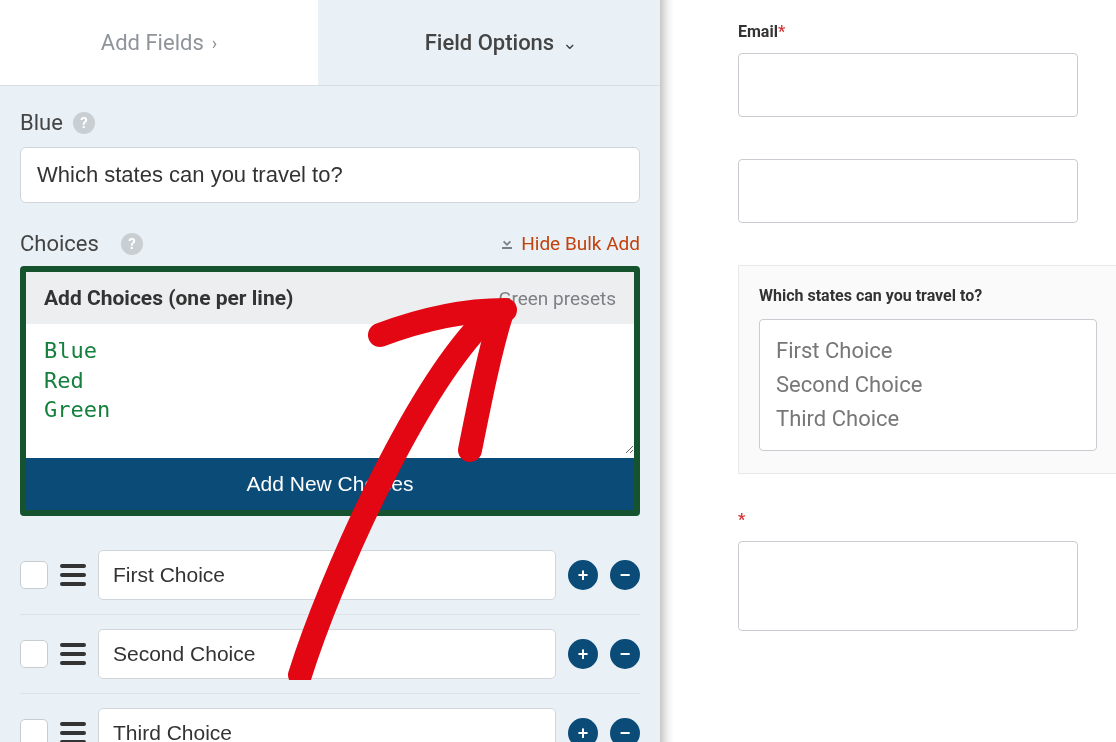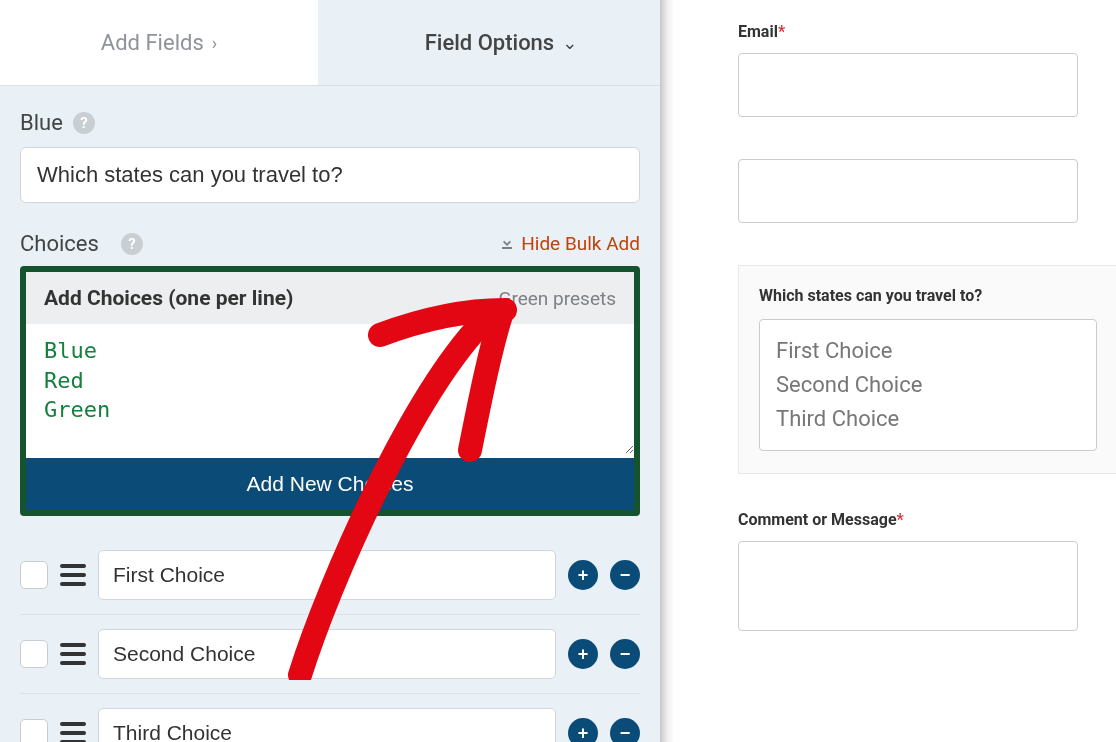--- a/index.html
+++ b/index.html
@@ -373,20 +373,19 @@
       </div>
       <div class="states-box">
         <div class="choice-text">First Choice</div>
         <div class="choice-text">Second Choice</div>
         <div class="choice-text">Third Choice</div>
       </div>
     </div>
 
     <div class="form-block">
       <div class="fld-label">
-        <span>Comment or Message</span>
         <span class="req">*</span>
       </div>
       <div class="preview-input" style="height:90px"></div>
     </div>
 
   </div>
 </div>
 
 </body></html>

